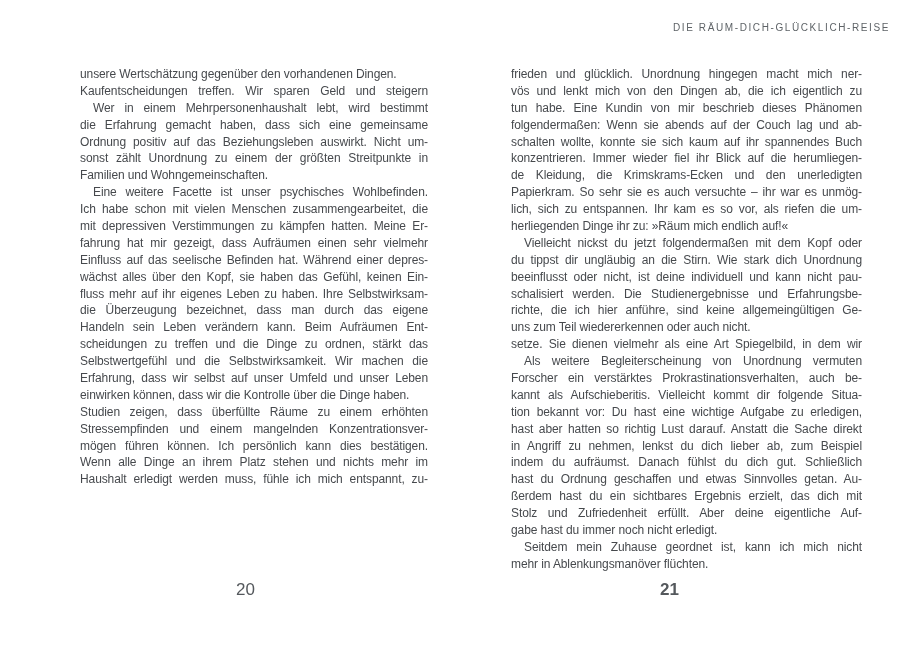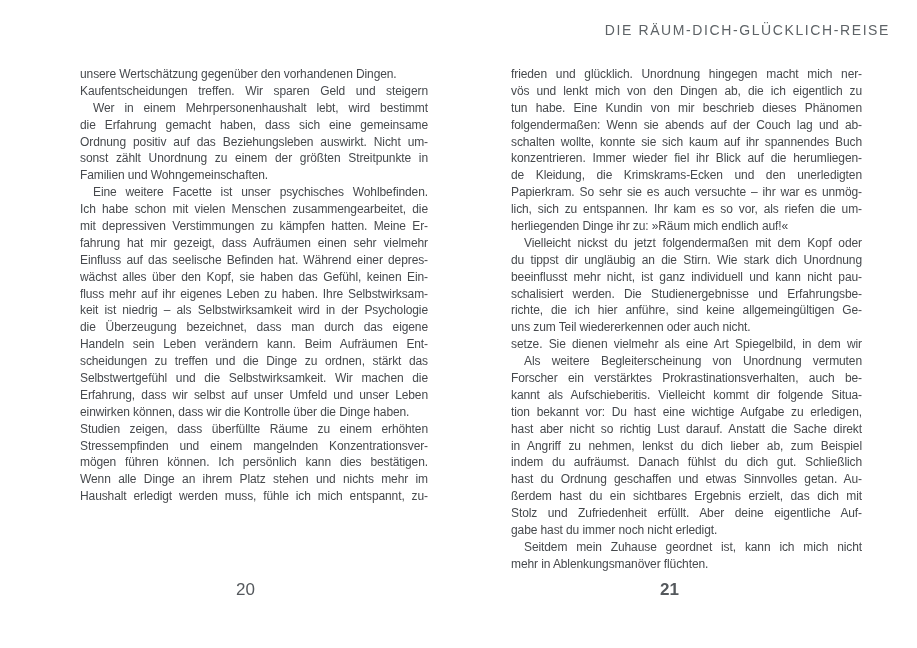--- a/index.html
+++ b/index.html
@@ -12,21 +12,21 @@
     width: 917px;
     height: 648px;
     background: var(--bg, #ffffff);
     font-family: "Liberation Sans", sans-serif;
     overflow: hidden;
   }
   .running-header {
     position: absolute;
     top: 22px;
     right: 27px;
-    font-size: 14px;
+    font-size: 10px;
     letter-spacing: 1.6px;
     color: var(--header-text, #5e6367);
     white-space: nowrap;
   }
   .text-column {
     position: absolute;
     top: 66px;
     color: var(--body-text, #46494d);
     font-size: 12px;
     letter-spacing: -0.1px;
@@ -88,21 +88,20 @@
         <div class="line last">Familien und Wohngemeinschaften.</div>
       </div>
       <div class="paragraph">
         <div class="line indent">Eine weitere Facette ist unser psychisches Wohlbefinden.</div>
         <div class="line">Ich habe schon mit vielen Menschen zusammengearbeitet, die</div>
         <div class="line">mit depressiven Verstimmungen zu kämpfen hatten. Meine Er-</div>
         <div class="line">fahrung hat mir gezeigt, dass Aufräumen einen sehr vielmehr</div>
         <div class="line">Einfluss auf das seelische Befinden hat. Während einer depres-</div>
         <div class="line">wächst alles über den Kopf, sie haben das Gefühl, keinen Ein-</div>
         <div class="line">fluss mehr auf ihr eigenes Leben zu haben. Ihre Selbstwirksam-</div>
-        <div class="line">keit ist niedrig – als Selbstwirksamkeit wird in der Psychologie</div>
         <div class="line">die Überzeugung bezeichnet, dass man durch das eigene</div>
         <div class="line">Handeln sein Leben verändern kann. Beim Aufräumen Ent-</div>
         <div class="line">scheidungen zu treffen und die Dinge zu ordnen, stärkt das</div>
         <div class="line">Selbstwertgefühl und die Selbstwirksamkeit. Wir machen die</div>
         <div class="line">Erfahrung, dass wir selbst auf unser Umfeld und unser Leben</div>
         <div class="line last">einwirken können, dass wir die Kontrolle über die Dinge haben.</div>
       </div>
       <div class="paragraph">
         <div class="line">Studien zeigen, dass überfüllte Räume zu einem erhöhten</div>
         <div class="line">Stressempfinden und einem mangelnden Konzentrationsver-</div>
@@ -121,32 +120,32 @@
         <div class="line">schalten wollte, konnte sie sich kaum auf ihr spannendes Buch</div>
         <div class="line">konzentrieren. Immer wieder fiel ihr Blick auf die herumliegen-</div>
         <div class="line">de Kleidung, die Krimskrams-Ecken und den unerledigten</div>
         <div class="line">Papierkram. So sehr sie es auch versuchte – ihr war es unmög-</div>
         <div class="line">lich, sich zu entspannen. Ihr kam es so vor, als riefen die um-</div>
         <div class="line last">herliegenden Dinge ihr zu: »Räum mich endlich auf!«</div>
       </div>
       <div class="paragraph">
         <div class="line indent">Vielleicht nickst du jetzt folgendermaßen mit dem Kopf oder</div>
         <div class="line">du tippst dir ungläubig an die Stirn. Wie stark dich Unordnung</div>
-        <div class="line">beeinflusst mehr nicht, ist ganz individuell und kann nicht pau-</div>
+        <div class="line">beeinflusst oder nicht, ist deine individuell und kann nicht pau-</div>
         <div class="line">schalisiert werden. Die Studienergebnisse und Erfahrungsbe-</div>
         <div class="line">richte, die ich hier anführe, sind keine allgemeingültigen Ge-</div>
         <div class="line last">uns zum Teil wiedererkennen oder auch nicht.</div>
         <div class="line">setze. Sie dienen vielmehr als eine Art Spiegelbild, in dem wir</div>
       </div>
       <div class="paragraph">
         <div class="line indent">Als weitere Begleiterscheinung von Unordnung vermuten</div>
         <div class="line">Forscher ein verstärktes Prokrastinationsverhalten, auch be-</div>
         <div class="line">kannt als Aufschieberitis. Vielleicht kommt dir folgende Situa-</div>
         <div class="line">tion bekannt vor: Du hast eine wichtige Aufgabe zu erledigen,</div>
-        <div class="line">hast aber nicht so richtig Lust darauf. Anstatt die Sache direkt</div>
+        <div class="line">hast aber hatten so richtig Lust darauf. Anstatt die Sache direkt</div>
         <div class="line">in Angriff zu nehmen, lenkst du dich lieber ab, zum Beispiel</div>
         <div class="line">indem du aufräumst. Danach fühlst du dich gut. Schließlich</div>
         <div class="line">hast du Ordnung geschaffen und etwas Sinnvolles getan. Au-</div>
         <div class="line">ßerdem hast du ein sichtbares Ergebnis erzielt, das dich mit</div>
         <div class="line">Stolz und Zufriedenheit erfüllt. Aber deine eigentliche Auf-</div>
         <div class="line last">gabe hast du immer noch nicht erledigt.</div>
       </div>
       <div class="paragraph">
         <div class="line indent">Seitdem mein Zuhause geordnet ist, kann ich mich nicht</div>
         <div class="line last">mehr in Ablenkungsmanöver flüchten.</div>

